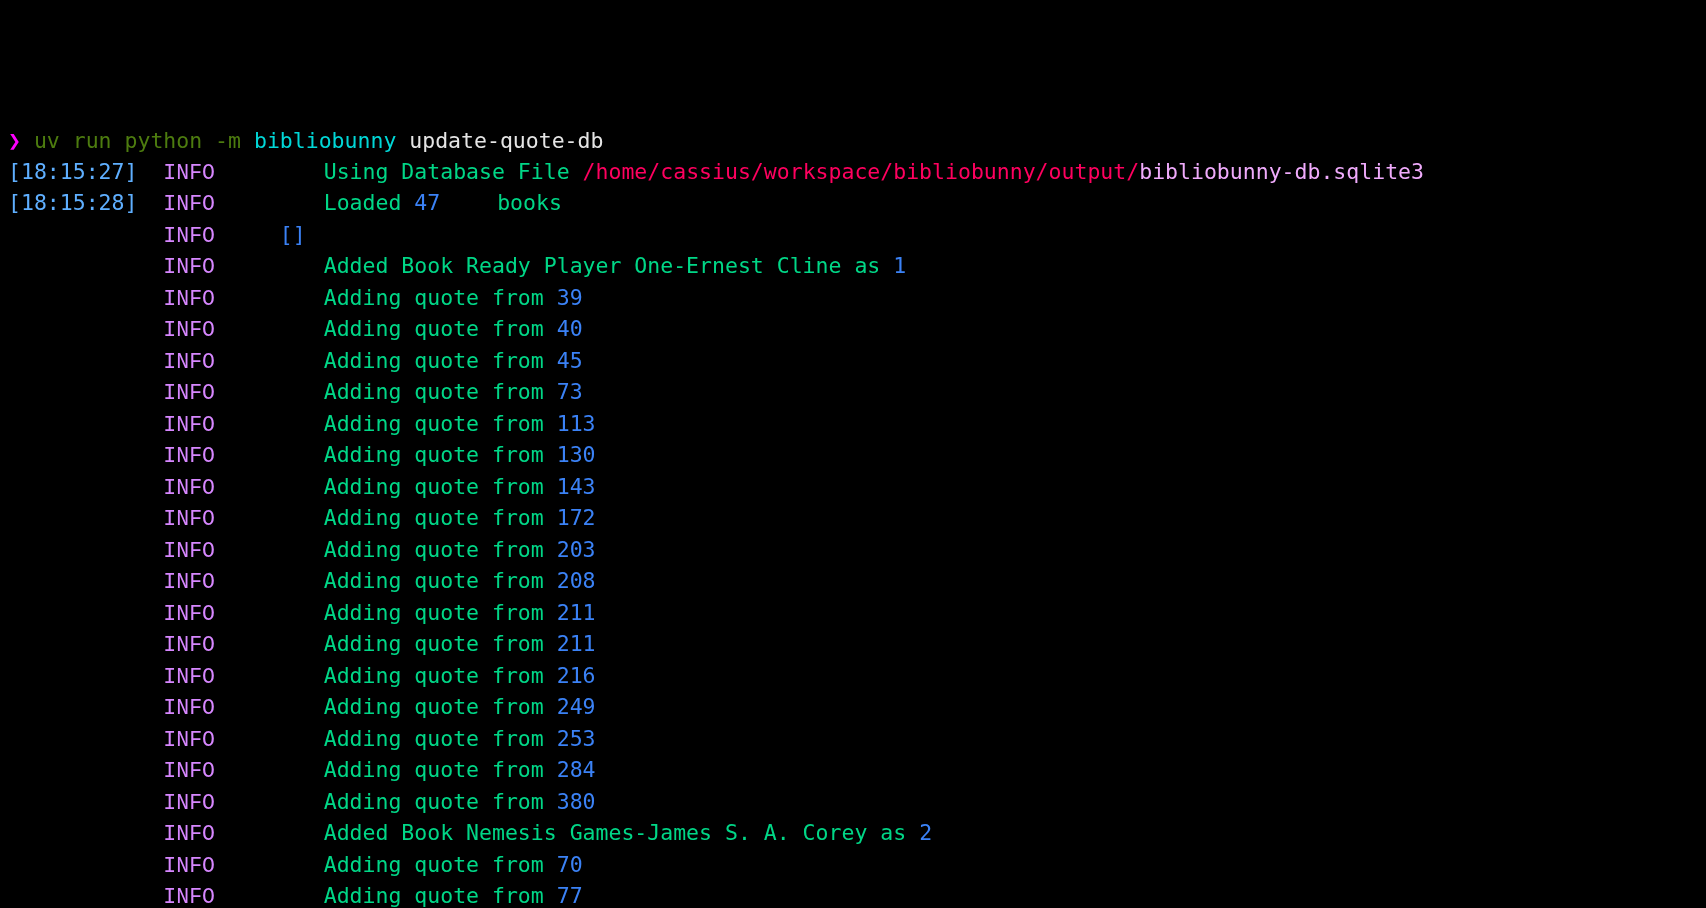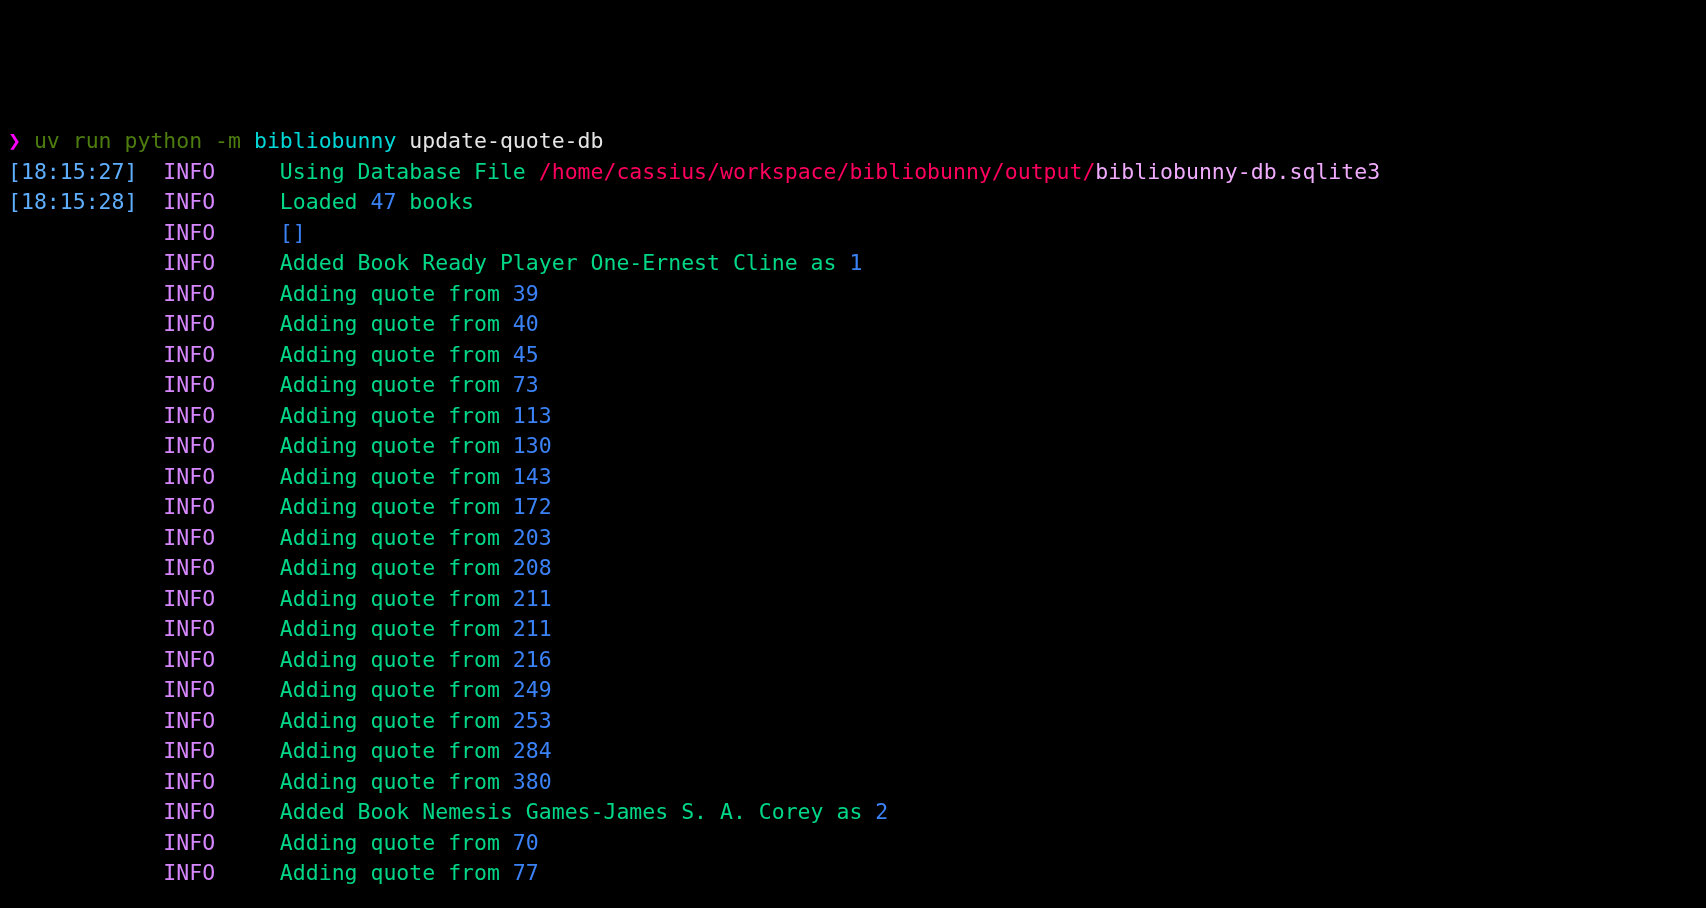--- a/index.html
+++ b/index.html
@@ -33,23 +33,25 @@
     }
     .cmd-arg {
       color: #e5e5e5;
     }
     .timestamp {
       color: #5fafff;
       text-align: center;
     }
     .info-label {
       color: #d787ff;
+      font-family: Liberation Mono, monospace;
     }
     .msg-green {
       color: #00d787;
+      margin-left: 44px;
     }
     .msg-cyan {
       color: #3b82f6;
     }
     .path-red {
       color: #ff005f;
       margin-top: 24px;
     }
     .path-magenta {
       color: #f0abfc;

